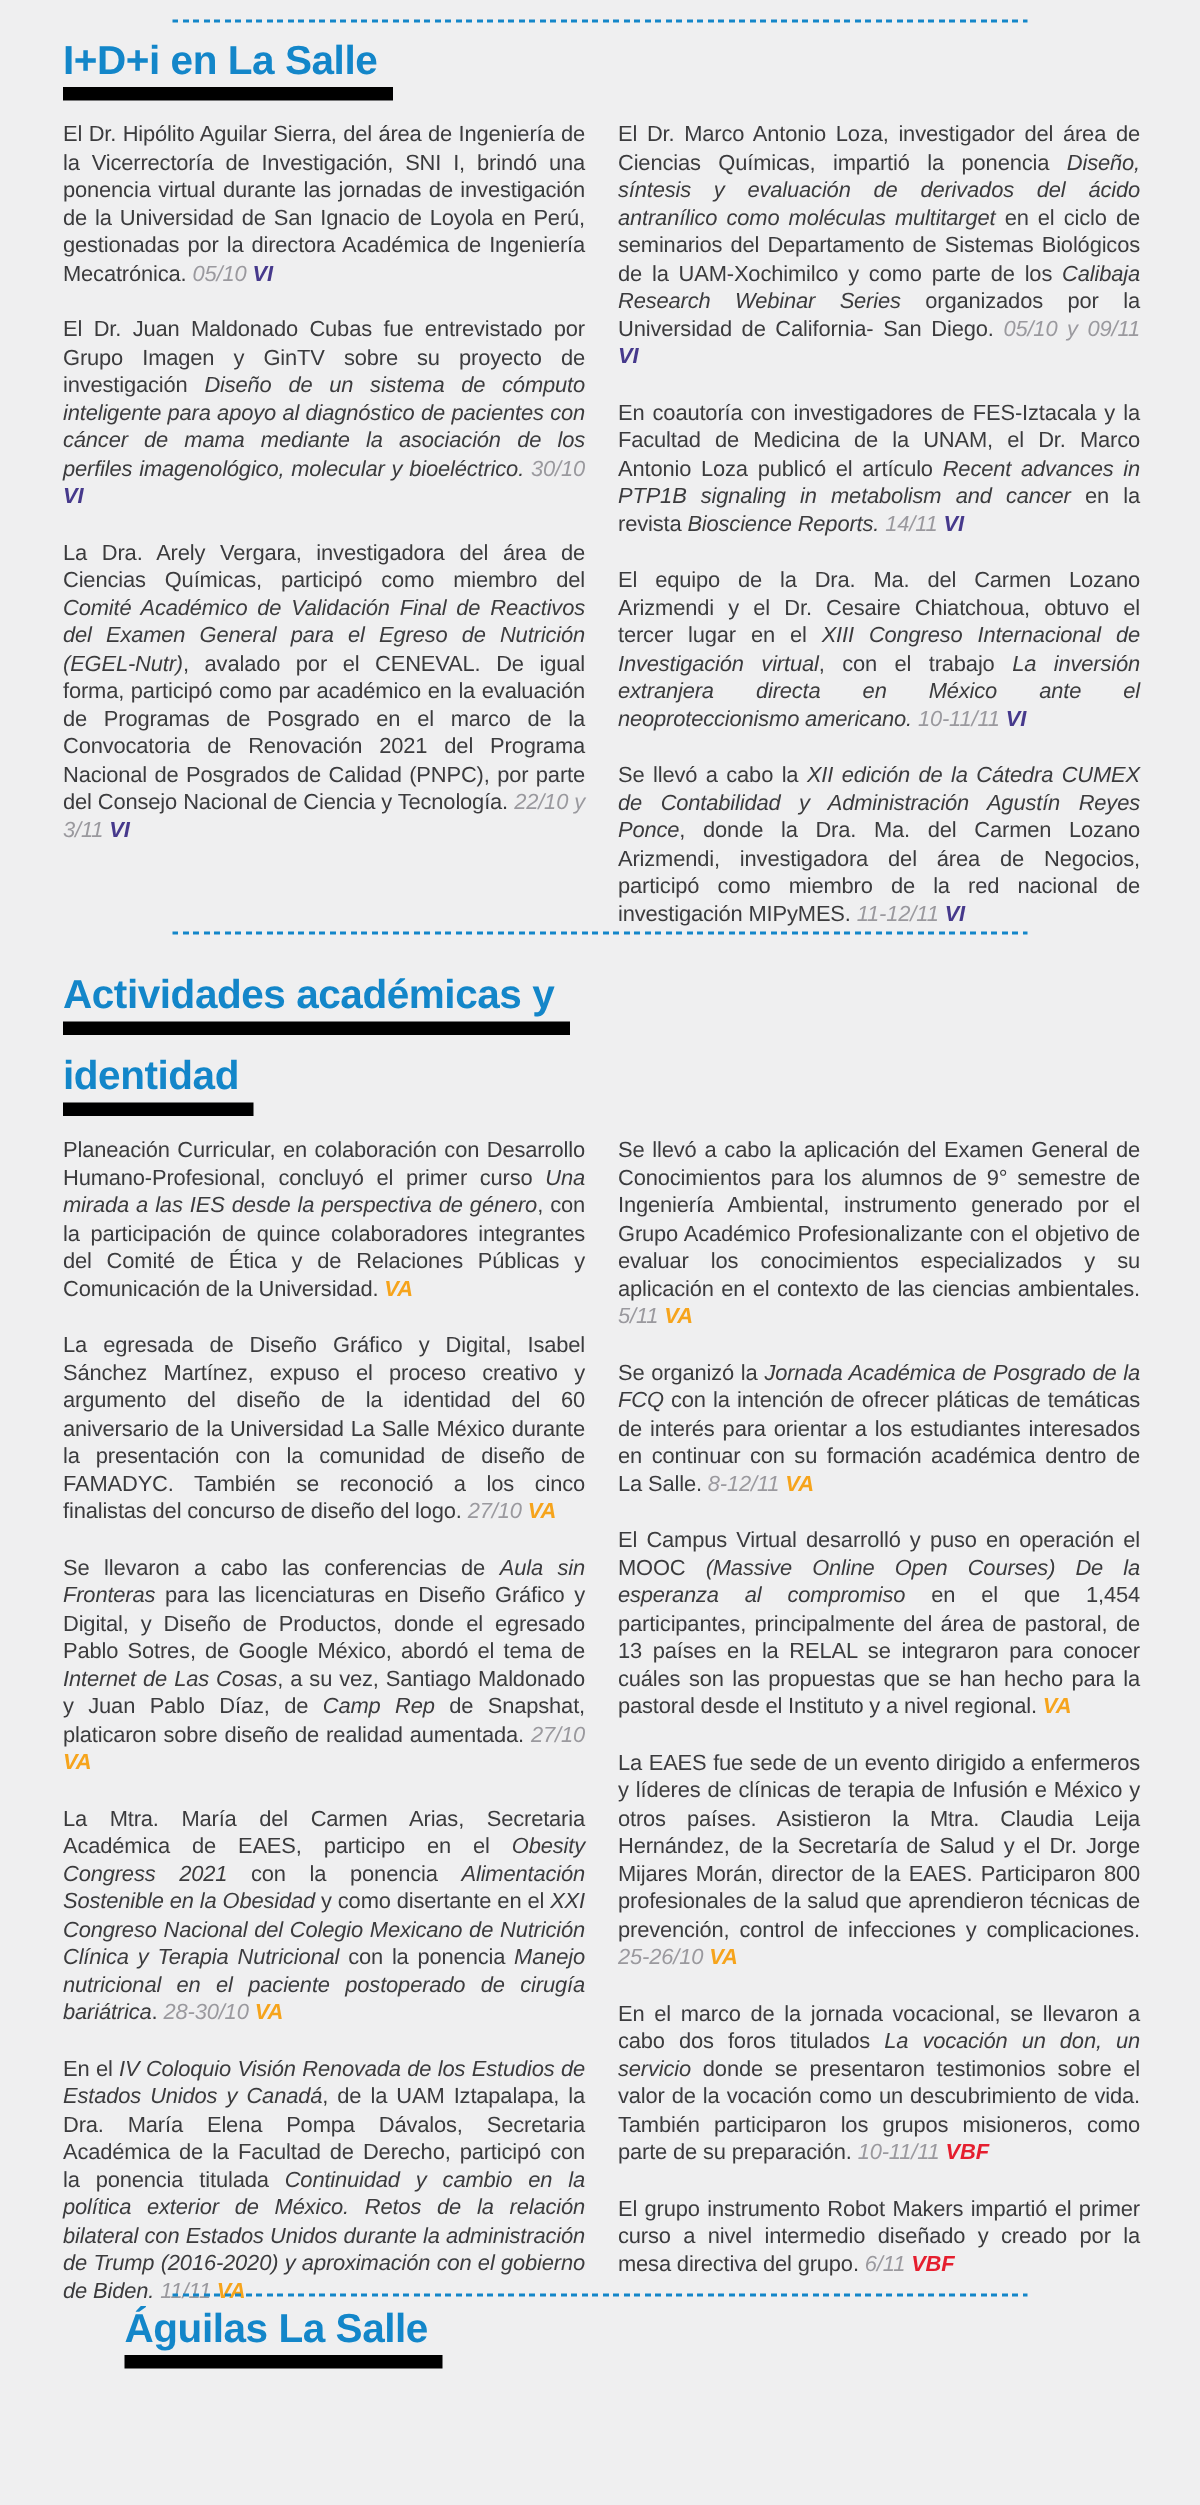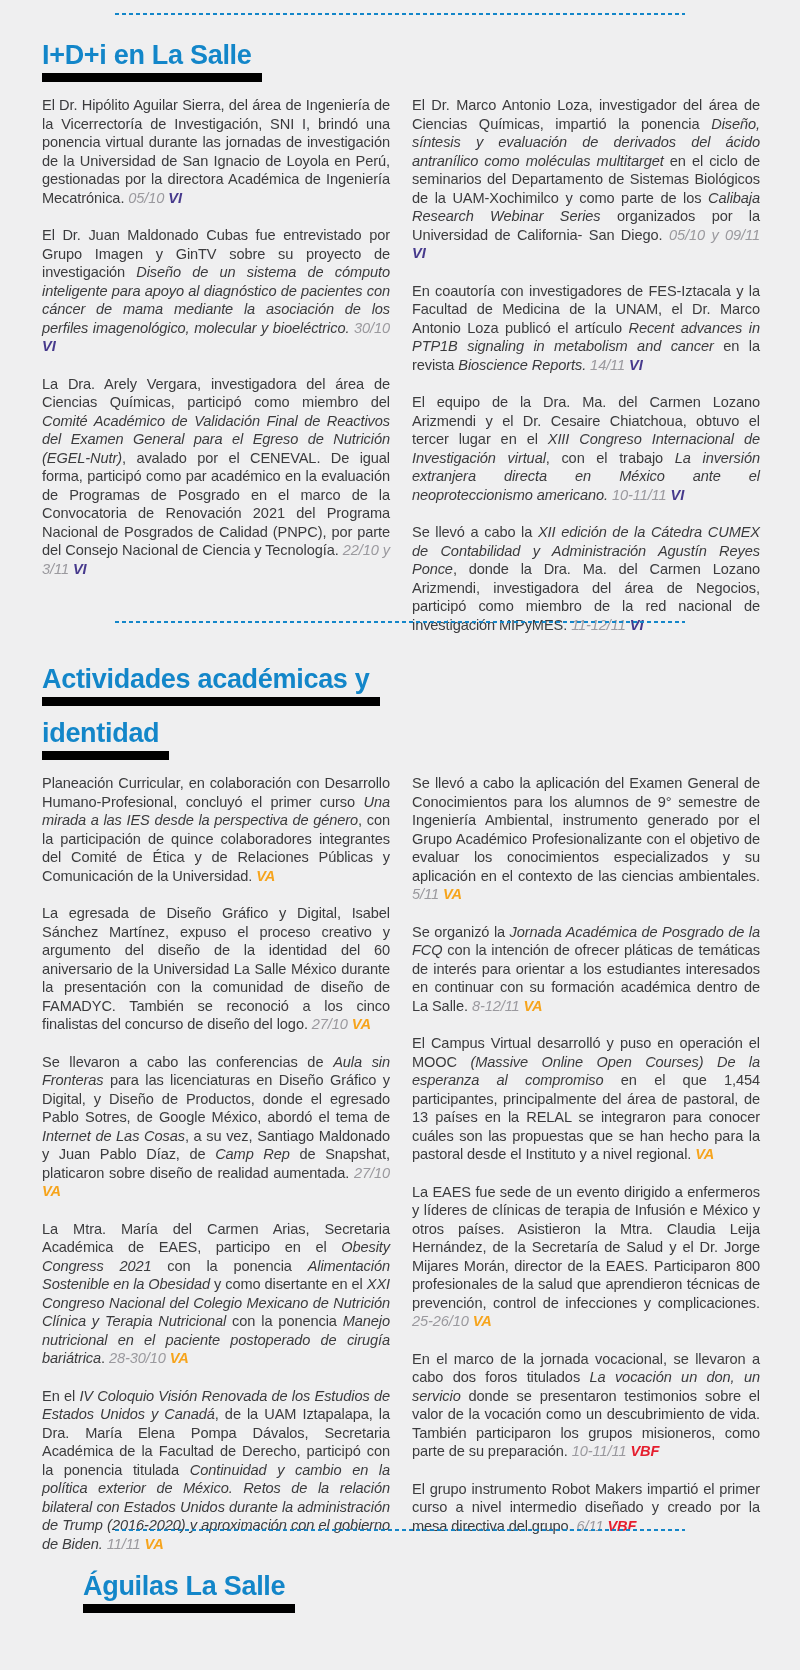--- a/index.html
+++ b/index.html
@@ -13,23 +13,23 @@
 
   .divider{
     position:absolute;left:115px;width:570px;height:2px;
     background:repeating-linear-gradient(90deg,#1386c9 0 4px,transparent 4px 7px);
   }
   #d1{top:13px;}
   #d2{top:621px;}
   #d3{top:1529px;}
 
   .section{position:absolute;}
-  #sec-idi{left:42px;top:40px;width:718px;}
-  #sec-act{left:42px;top:664px;width:718px;}
-  #sec-agu{left:83px;top:1571px;width:637px;}
+  #sec-idi{left:42px;top:25px;width:718px;}
+  #sec-act{left:42px;top:648px;width:718px;}
+  #sec-agu{left:83px;top:1537px;width:637px;}
 
   .section-title{margin:0 0 14px 0;}
   .title-line{margin:0 0 12px 0;}
   .title-wrap{display:inline-block;}
   .title-text{
     font-size:27px;line-height:30px;font-weight:900;
     color:#1386c9;letter-spacing:-0.3px;
   }
   .title-bar{height:9px;background:#000;margin-top:3px;width:calc(100% + 10px);}
 

